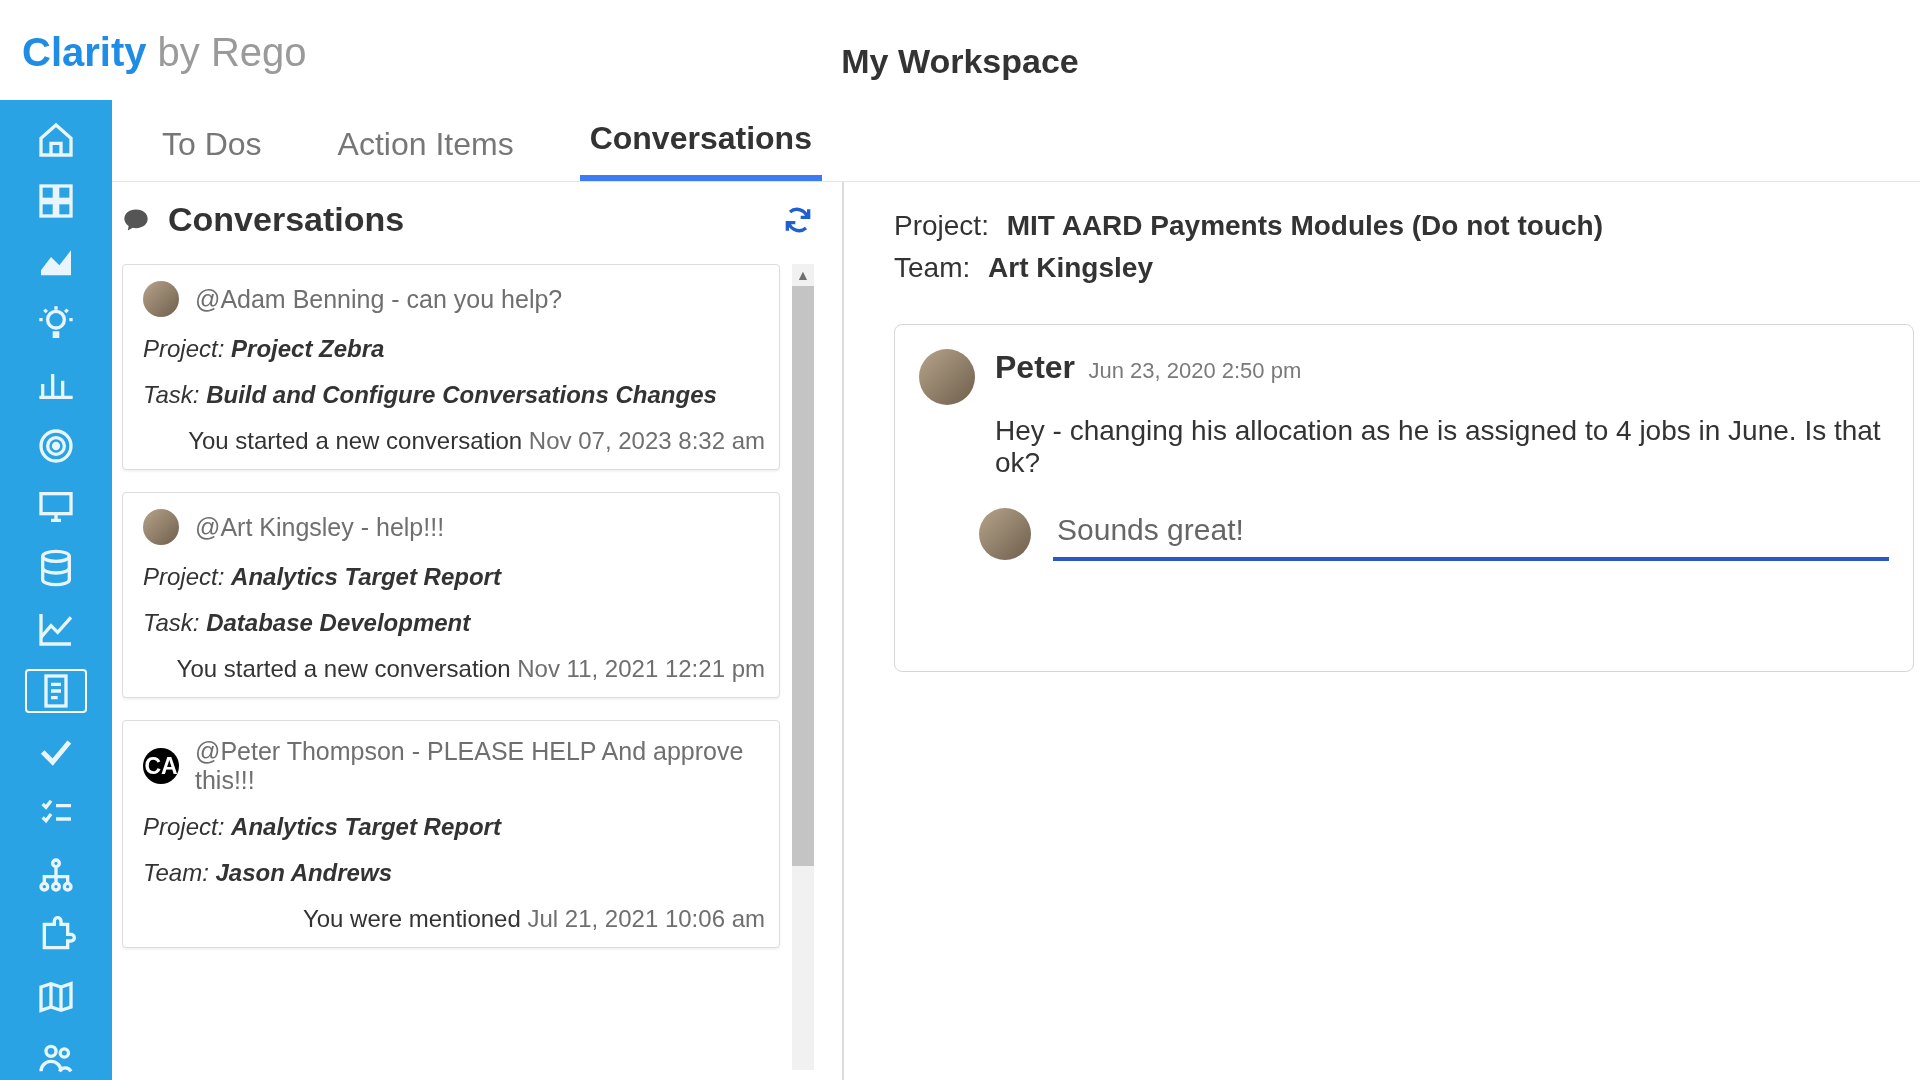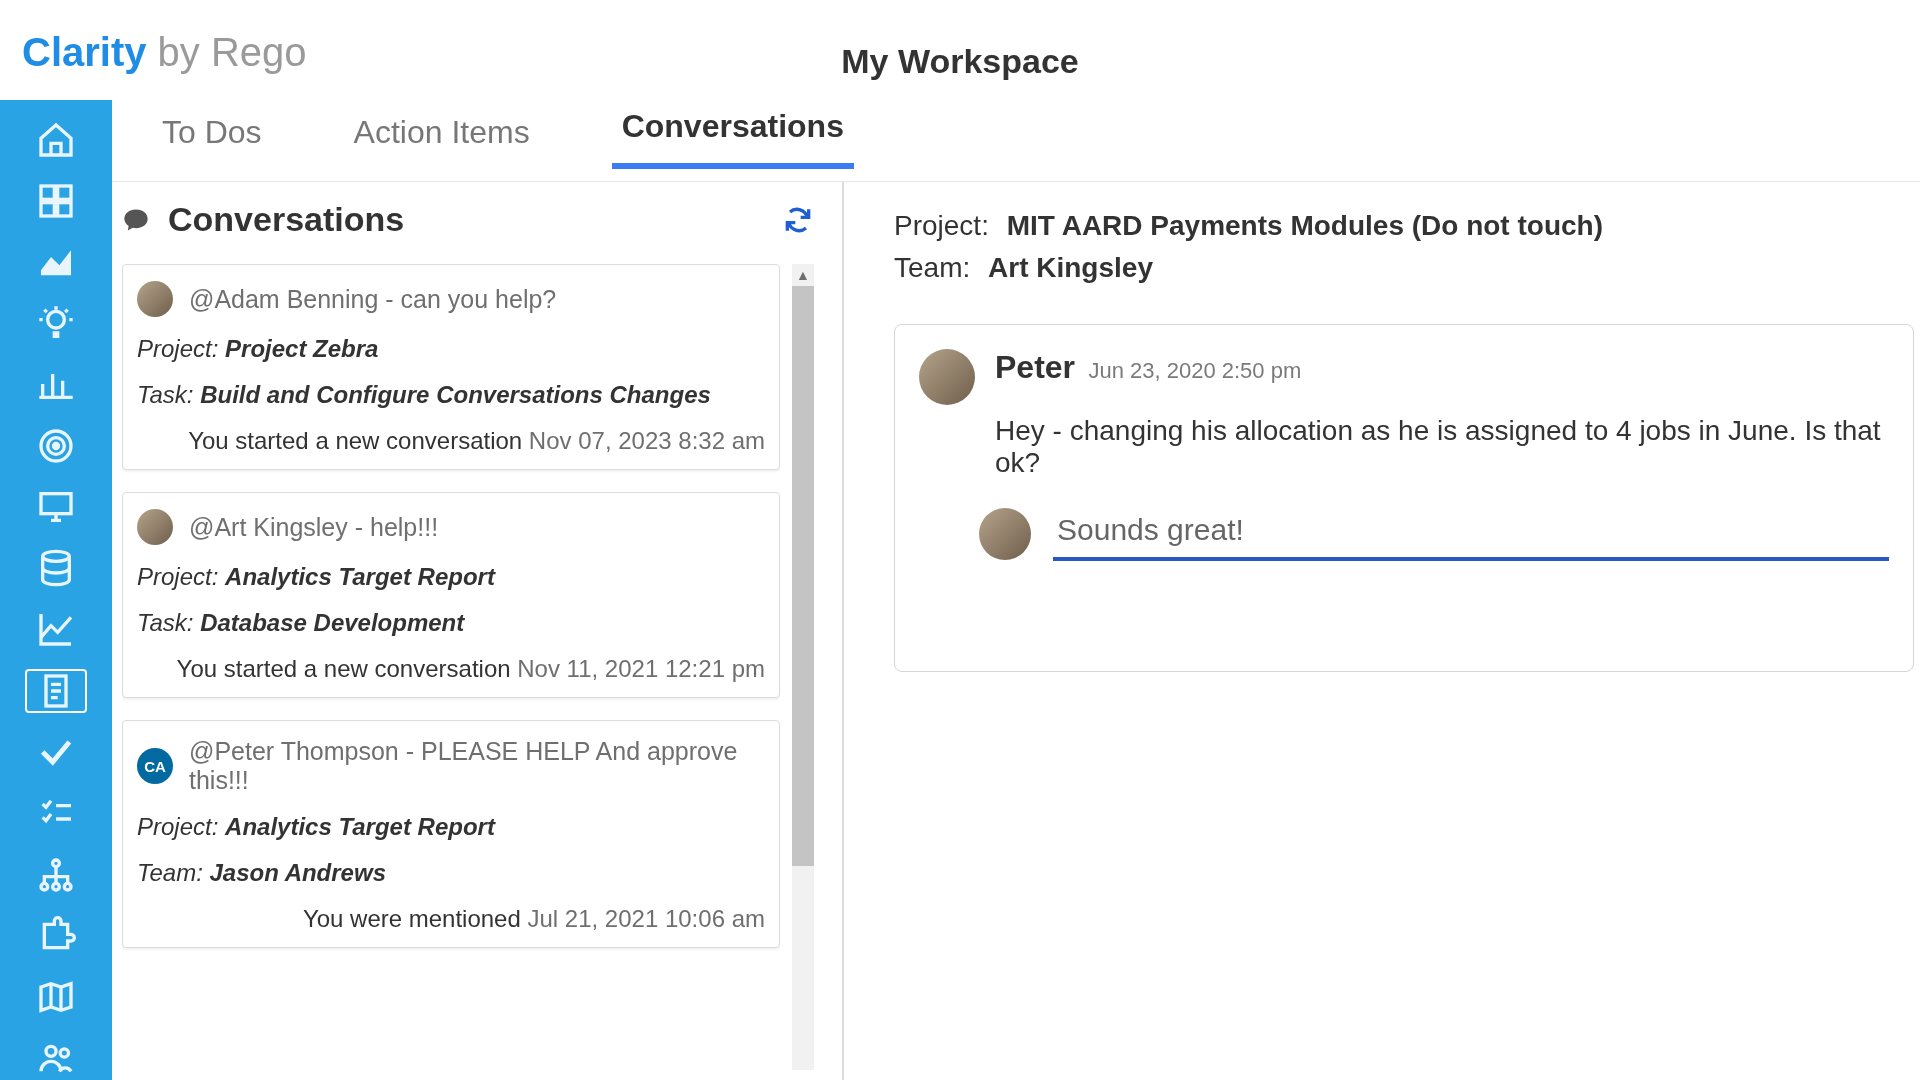--- a/index.html
+++ b/index.html
@@ -11,45 +11,45 @@
   .logo .by { color:#9a9a9a; }
   .page-title { position:absolute; left:0; right:0; top:42px; text-align:center; font-size:34px; font-weight:700; color:#333; }
   
   .sidebar { position:absolute; left:0; top:100px; bottom:0; width:112px; background:#29a3e3; display:flex; flex-direction:column; align-items:center; padding-top:18px; gap:18px; }
   .side-icon { width:62px; height:56px; display:flex; align-items:center; justify-content:center; color:#e8f5fd; cursor:pointer; border-radius:4px; }
   .side-icon svg { width:40px; height:40px; stroke:#e8f5fd; fill:none; stroke-width:2; }
   .side-icon.active { border:2px solid #fff; }
   
   .body { position:absolute; left:112px; top:100px; right:0; bottom:0; background:#fff; }
   
-  .tabs { display:flex; gap:72px; padding:16px 0 12px 40px; border-bottom:1px solid #e4e4e4; height:82px; align-items:flex-end; }
+  .tabs { display:flex; gap:56px; padding:16px 0 0 40px; border-bottom:1px solid #e4e4e4; height:82px; align-items:flex-end; }
   .tab { font-size:32px; color:#777; padding:0 10px 18px 10px; cursor:pointer; }
   .tab.active { color:#333; font-weight:700; border-bottom:6px solid #3b7cf5; }
   
   .panes { display:flex; height:calc(100% - 82px); }
   .left-pane { width:732px; border-right:2px solid #dcdcdc; position:relative; }
   .right-pane { flex:1; padding:28px 0 0 50px; }
   
   .conv-header { display:flex; align-items:center; justify-content:space-between; padding:18px 28px 14px 10px; }
   .conv-header-left { display:flex; align-items:center; gap:18px; }
   .conv-header-left .bubble-ico { width:28px; height:28px; color:#555; }
   .conv-header-left h2 { font-size:34px; font-weight:700; color:#333; }
   .refresh-ico { width:32px; height:32px; color:#1f5fcf; cursor:pointer; }
   .refresh-ico svg { width:32px; height:32px; }
   
   .conv-list-wrap { position:absolute; left:10px; right:28px; top:82px; bottom:10px; overflow:hidden; }
   .scroll-track { position:absolute; right:0; top:0; bottom:0; width:22px; background:#f1f1f1; }
   .scroll-arrow { position:absolute; left:0; width:22px; height:22px; display:flex; align-items:center; justify-content:center; font-size:14px; color:#6e6e6e; background:#f1f1f1; }
   .scroll-arrow.top { top:0; }
   .scroll-thumb { position:absolute; left:0; top:22px; width:22px; height:580px; background:#c4c4c4; }
   .conv-list { position:absolute; left:0; right:30px; top:0; bottom:0; padding-right:4px; }
-  .conv-card { background:#fff; border:1px solid #dcdcdc; border-radius:4px; box-shadow:0 2px 2px rgba(0,0,0,.05); margin-bottom:22px; padding:16px 14px 14px 14px; }
+  .conv-card { background:#fff; border:1px solid #dcdcdc; border-radius:4px; box-shadow:0 2px 2px rgba(0,0,0,.05); margin-bottom:22px; padding:16px 14px 14px 20px; }
   .conv-row1 { display:flex; align-items:center; gap:16px; }
   .avatar { width:36px; height:36px; border-radius:50%; background:linear-gradient(135deg,#b6a48b,#6e5e4b); flex-shrink:0; }
-  .avatar.green { background:#0369a1; color:#fff; display:flex; align-items:center; justify-content:center; font-weight:700; font-size:15px; }
+  .avatar.green { background:#000000; color:#fff; display:flex; align-items:center; justify-content:center; font-weight:700; font-size:23px; }
   .mention { color:#6f6f6f; font-size:25px; }
   .meta { margin-top:18px; font-size:24px; color:#333; }
   .meta .lbl { font-style:italic; }
   .meta .val { font-style:italic; font-weight:700; }
   .footer-row { margin-top:18px; text-align:right; font-size:24px; color:#333; }
   .footer-row .ts { color:#6f6f6f; }
   
   .proj-line { font-size:28px; color:#333; }
   .proj-line .lbl { margin-right:10px; }
   .proj-line .val { font-weight:700;margin-top:8px; }

